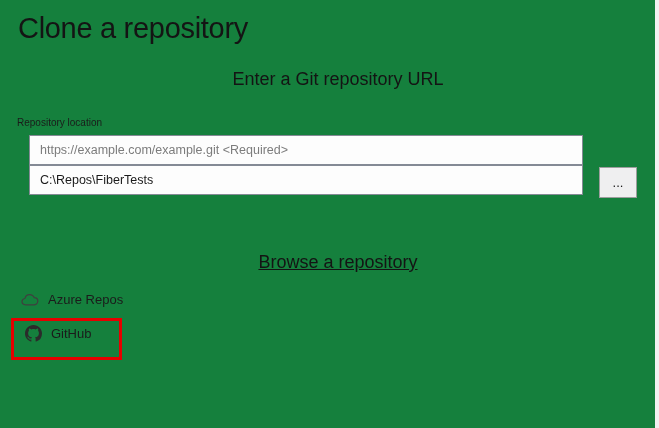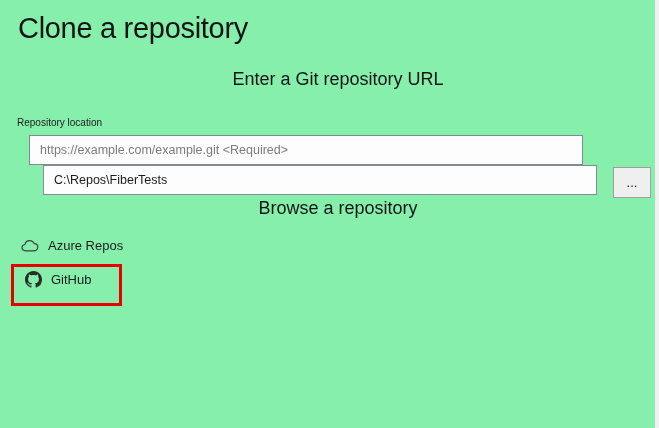--- a/index.html
+++ b/index.html
@@ -1,19 +1,19 @@
 <!DOCTYPE html>
 <html><head>
 <meta charset="utf-8">
 <style>
   html,body{margin:0;padding:0;background:#e9e9e9;}
   .dialog{
     position:relative;
     width:659px;height:428px;
-    background:#86efac;
+    background:#15803d;
     font-family:"Liberation Sans","DejaVu Sans",sans-serif;
     color:#161616;
     overflow:hidden;
     box-sizing:border-box;
   }
   .edge-strip{
     position:absolute;top:0;right:0;width:4px;height:100%;
     background:#f1f1f1;
   }
   .page-title{
@@ -24,41 +24,41 @@
     color:#141414;
   }
   .section-heading{
     margin:0 0 0 17px;
     font-size:18px;
     font-weight:400;
     color:#141414;
     text-align:center;
   }
   .section-heading.url{margin-top:24px;}
-  .section-heading.browse{}
+  .section-heading.browse{margin-top:54px;text-decoration:underline;}
   .field-label{
     display:block;
     margin:27px 0 7px 17px;
     font-size:10px;
     color:#1b1b1b;
   }
   .text-input{
     display:block;
     box-sizing:border-box;
     margin-left:29px;
     width:554px;height:30px;
     border:1px solid #848a95;
     background:#fdfdfd;
     padding:0 10px;
     font-family:"Liberation Sans","DejaVu Sans",sans-serif;
     font-size:12.5px;
     color:#1b1b1b;
   }
   .text-input::placeholder{color:#7c7c7c;opacity:1;}
-  .path-row{display:flex;align-items:flex-start;padding-left:14px;}
+  .path-row{display:flex;align-items:flex-start;}
   .browse-btn{
     box-sizing:border-box;
     margin-left:16px;margin-top:2px;
     width:38px;height:31px;
     background:#efeff0;
     border:1px solid #9e9e9e;
     font-family:"Liberation Sans","DejaVu Sans",sans-serif;
     font-size:13px;line-height:10px;
     color:#1b1b1b;
     padding:0;

